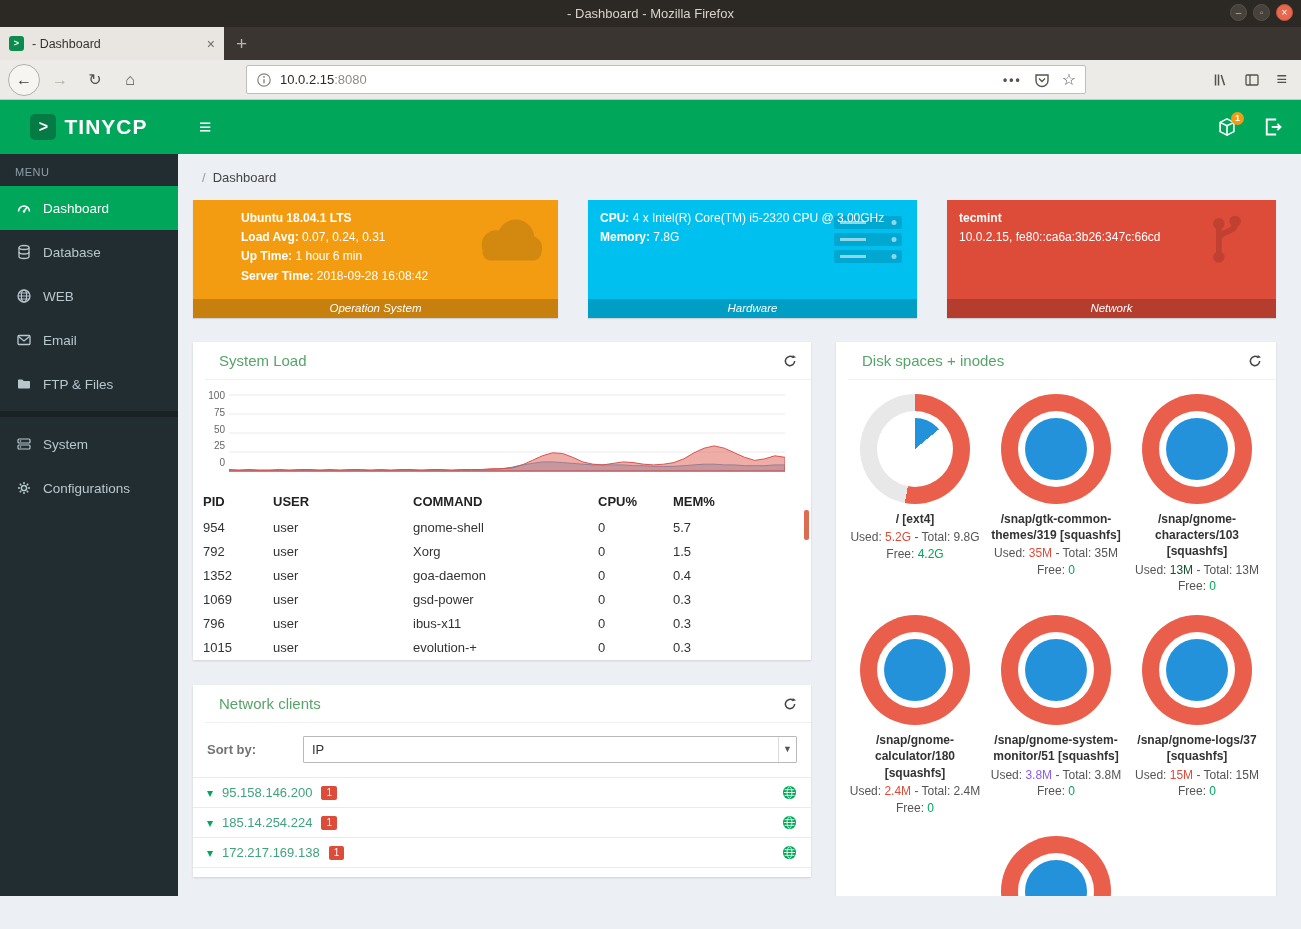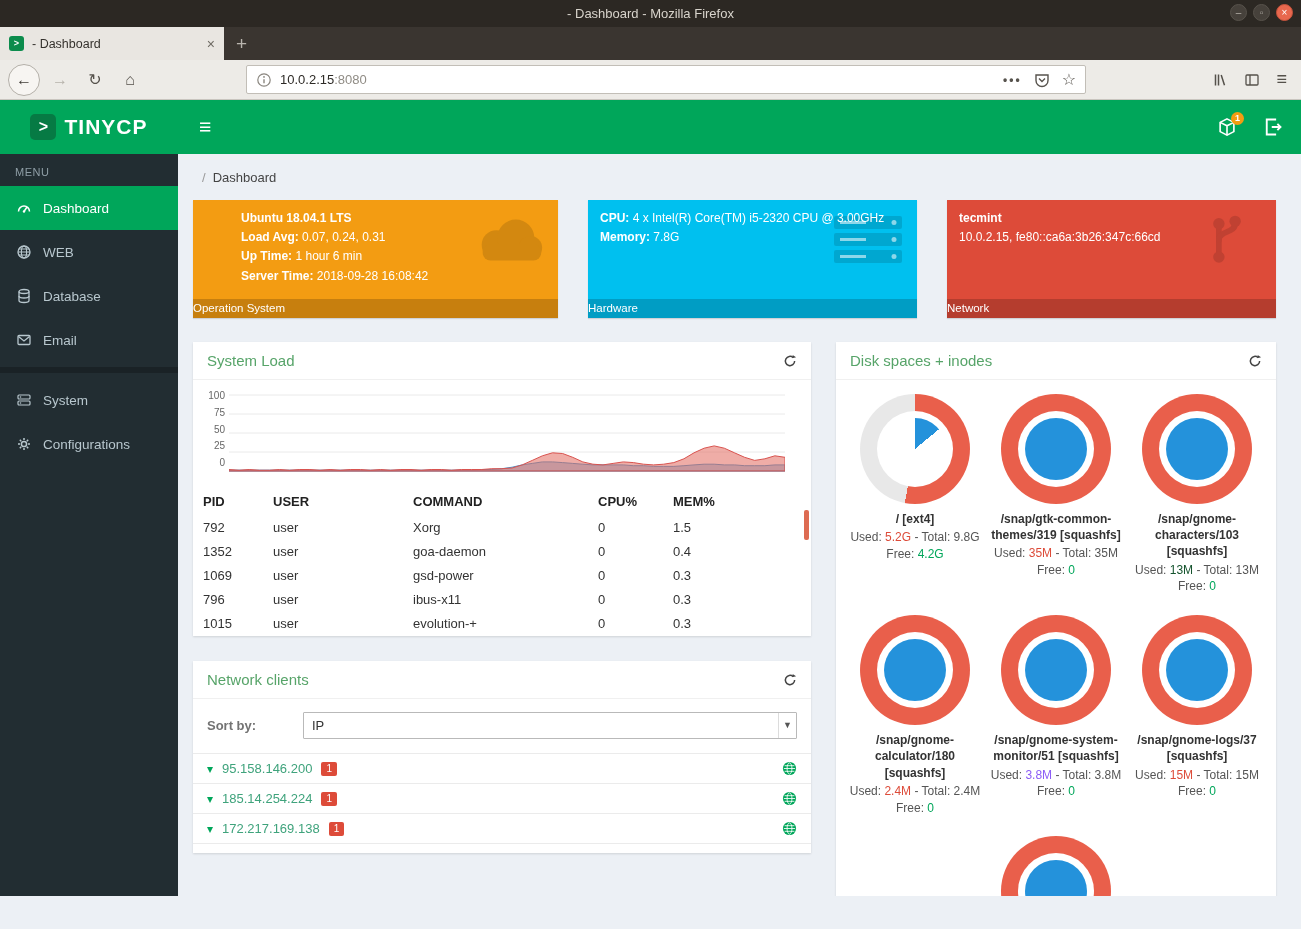--- a/index.html
+++ b/index.html
@@ -52,28 +52,28 @@
   .side-divider { height:6px; background:#1a2226; margin:5px 0; }
 
   .content { flex:1; padding:13px 25px 0 15px; overflow:hidden; }
   .breadcrumb { font-size:13px; margin:3px 0 15px 9px; color:#444; }
   .crumb-slash { color:#9a9a9a; margin-right:7px; }
 
   .info-row { display:flex; gap:30px; margin-bottom:24px; }
   .info-box { flex:1; height:118px; position:relative; color:#fff; overflow:hidden; box-shadow:0 1px 1px rgba(0,0,0,.12); }
   .ib-body { padding:9px 12px; font-size:12px; line-height:1.6; position:relative; z-index:2; }
   .ib-icon { position:absolute; right:10px; top:14px; z-index:1; }
-  .ib-footer { position:absolute; left:0; right:0; bottom:0; height:19px; background:rgba(0,0,0,.18); font-size:11.5px; line-height:19px; z-index:3; }
+  .ib-footer { position:absolute; left:0; right:0; bottom:0; height:19px; background:rgba(0,0,0,.18); text-align:center; font-size:11.5px; line-height:19px; z-index:3;font-style:italic; }
 
   .cols { display:flex; gap:25px; align-items:flex-start; }
   .left-col { width:618px; flex:none; }
   .right-col { flex:1; }
 
   .panel { background:#fff; box-shadow:0 1px 2px rgba(0,0,0,.12); margin-bottom:25px; position:relative; }
-  .panel-head { display:flex; align-items:center; justify-content:space-between; padding:10px 14px; border-bottom:1px solid #f0f0f0; }
+  .panel-head { display:flex; align-items:center; justify-content:space-between; padding:10px 14px; border-bottom:1px solid #f0f0f0;margin-left:12px; }
   .panel-title { color:#57a469; font-size:15px; }
   .refresh { width:14px; height:14px; color:#444; }
 
   
   .chart-wrap { display:flex; padding:14px 10px 0 8px; }
   .y-axis { width:28px; display:flex; flex-direction:column; justify-content:space-between; height:78px; font-size:10px; color:#666; text-align:right; padding-right:4px; transform:translateY(-4px); }
   .proc-table { width:100%; border-collapse:collapse; margin:16px 0 6px; font-size:13px; color:#333; }
   .proc-table th { text-align:left; font-weight:bold; color:#222; padding:6px 4px 7px 10px; }
   .proc-table td { padding:4px 4px 5px 10px; }
   .mini-scroll { position:absolute; right:2px; top:168px; width:5px; height:30px; background:#dd6b52; border-radius:2px; }
@@ -181,40 +181,46 @@
         <div class="side-item active">
           <span class="s-ic"><svg viewBox="0 0 16 16" width="100%" height="100%">
               <path d="M2.5 11.5a5.5 5.5 0 1 1 11 0" fill="none" stroke="currentColor" stroke-width="1.5"></path>
               <path d="M8 11.5L11 7" stroke="currentColor" stroke-width="1.5"></path>
               <circle cx="8" cy="11.5" r="1.2" fill="currentColor"></circle>
             </svg></span>
           <span>Dashboard</span>
         </div>
         <div class="side-item">
           <span class="s-ic"><svg viewBox="0 0 16 16" width="100%" height="100%">
+              <ellipse cx="8" cy="3.5" rx="5" ry="2" fill="none" stroke="currentColor" stroke-width="1.3"></ellipse>
+              <path d="M3 3.5v9c0 1.1 2.2 2 5 2s5-.9 5-2v-9" fill="none" stroke="currentColor" stroke-width="1.3"></path>
+              <path d="M3 8c0 1.1 2.2 2 5 2s5-.9 5-2" fill="none" stroke="currentColor" stroke-width="1.3"></path>
+            </svg></span>
+          <span>Database</span>
+        </div>
+        <div class="side-item">
+          <span class="s-ic"><svg viewBox="0 0 16 16" width="100%" height="100%">
               <circle cx="8" cy="8" r="6" fill="none" stroke="currentColor" stroke-width="1.3"></circle>
               <ellipse cx="8" cy="8" rx="2.6" ry="6" fill="none" stroke="currentColor" stroke-width="1.1"></ellipse>
               <path d="M2 8h12M3 5h10M3 11h10" stroke="currentColor" stroke-width="1.1" fill="none"></path>
             </svg></span>
           <span>WEB</span>
         </div>
         <div class="side-item">
           <span class="s-ic"><svg viewBox="0 0 16 16" width="100%" height="100%">
-              <ellipse cx="8" cy="3.5" rx="5" ry="2" fill="none" stroke="currentColor" stroke-width="1.3"></ellipse>
-              <path d="M3 3.5v9c0 1.1 2.2 2 5 2s5-.9 5-2v-9" fill="none" stroke="currentColor" stroke-width="1.3"></path>
-              <path d="M3 8c0 1.1 2.2 2 5 2s5-.9 5-2" fill="none" stroke="currentColor" stroke-width="1.3"></path>
-            </svg></span>
-          <span>Database</span>
-        </div>
-        <div class="side-item">
-          <span class="s-ic"><svg viewBox="0 0 16 16" width="100%" height="100%">
               <rect x="2" y="3.5" width="12" height="9" rx="1" fill="none" stroke="currentColor" stroke-width="1.3"></rect>
               <path d="M2.5 4.5L8 9l5.5-4.5" fill="none" stroke="currentColor" stroke-width="1.3"></path>
             </svg></span>
           <span>Email</span>
+        </div>
+        <div class="side-item">
+          <span class="s-ic"><svg viewBox="0 0 16 16" width="100%" height="100%">
+              <path d="M2 4.5c0-.6.4-1 1-1h3.2L7.8 5H13c.6 0 1 .4 1 1v5.5c0 .6-.4 1-1 1H3c-.6 0-1-.4-1-1z" fill="currentColor"></path>
+            </svg></span>
+          <span>FTP &amp; Files</span>
         </div>
         <div class="side-divider"></div>
         <div class="side-item">
           <span class="s-ic"><svg viewBox="0 0 16 16" width="100%" height="100%">
               <rect x="2" y="3" width="12" height="4" rx="1" fill="none" stroke="currentColor" stroke-width="1.2"></rect>
               <rect x="2" y="9" width="12" height="4" rx="1" fill="none" stroke="currentColor" stroke-width="1.2"></rect>
               <circle cx="4.5" cy="5" r="0.8" fill="currentColor"></circle>
               <circle cx="4.5" cy="11" r="0.8" fill="currentColor"></circle>
             </svg></span>
           <span>System</span>
@@ -330,20 +336,27 @@
                 <tr id="proc-head">
                   <th style="width: 70px;">PID</th>
                   <th style="width: 140px;">USER</th>
                   <th style="width: 185px;">COMMAND</th>
                   <th style="width: 75px;">CPU%</th>
                   <th style="width: auto;">MEM%</th>
                 </tr>
               </thead>
             <tbody id="proc-body">
                 <tr>
+                  <td>954</td>
+                  <td>user</td>
+                  <td>gnome-shell</td>
+                  <td>0</td>
+                  <td>5.7</td>
+                </tr>
+                <tr>
                   <td>792</td>
                   <td>user</td>
                   <td>Xorg</td>
                   <td>0</td>
                   <td>1.5</td>
                 </tr>
                 <tr>
                   <td>1352</td>
                   <td>user</td>
                   <td>goa-daemon</td>

